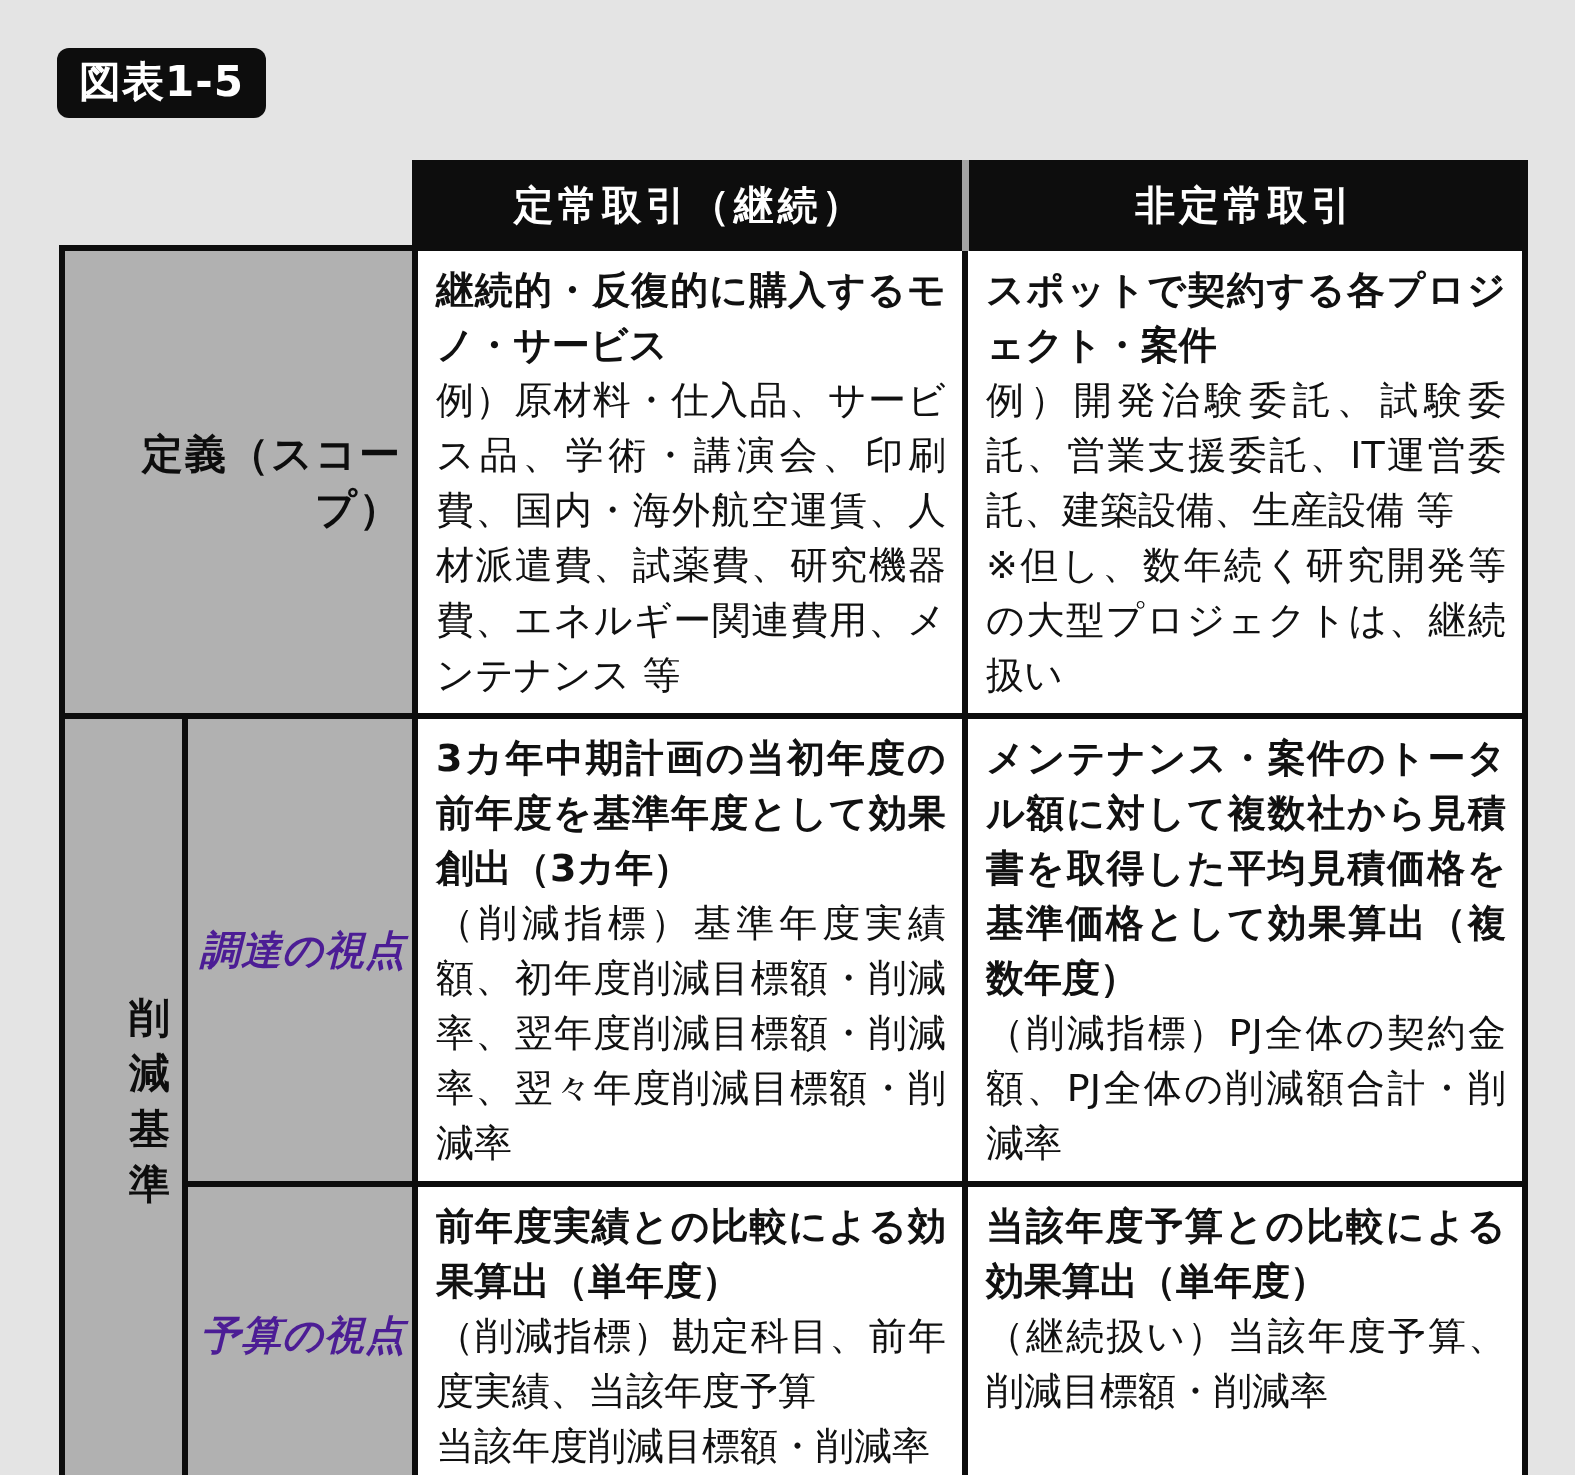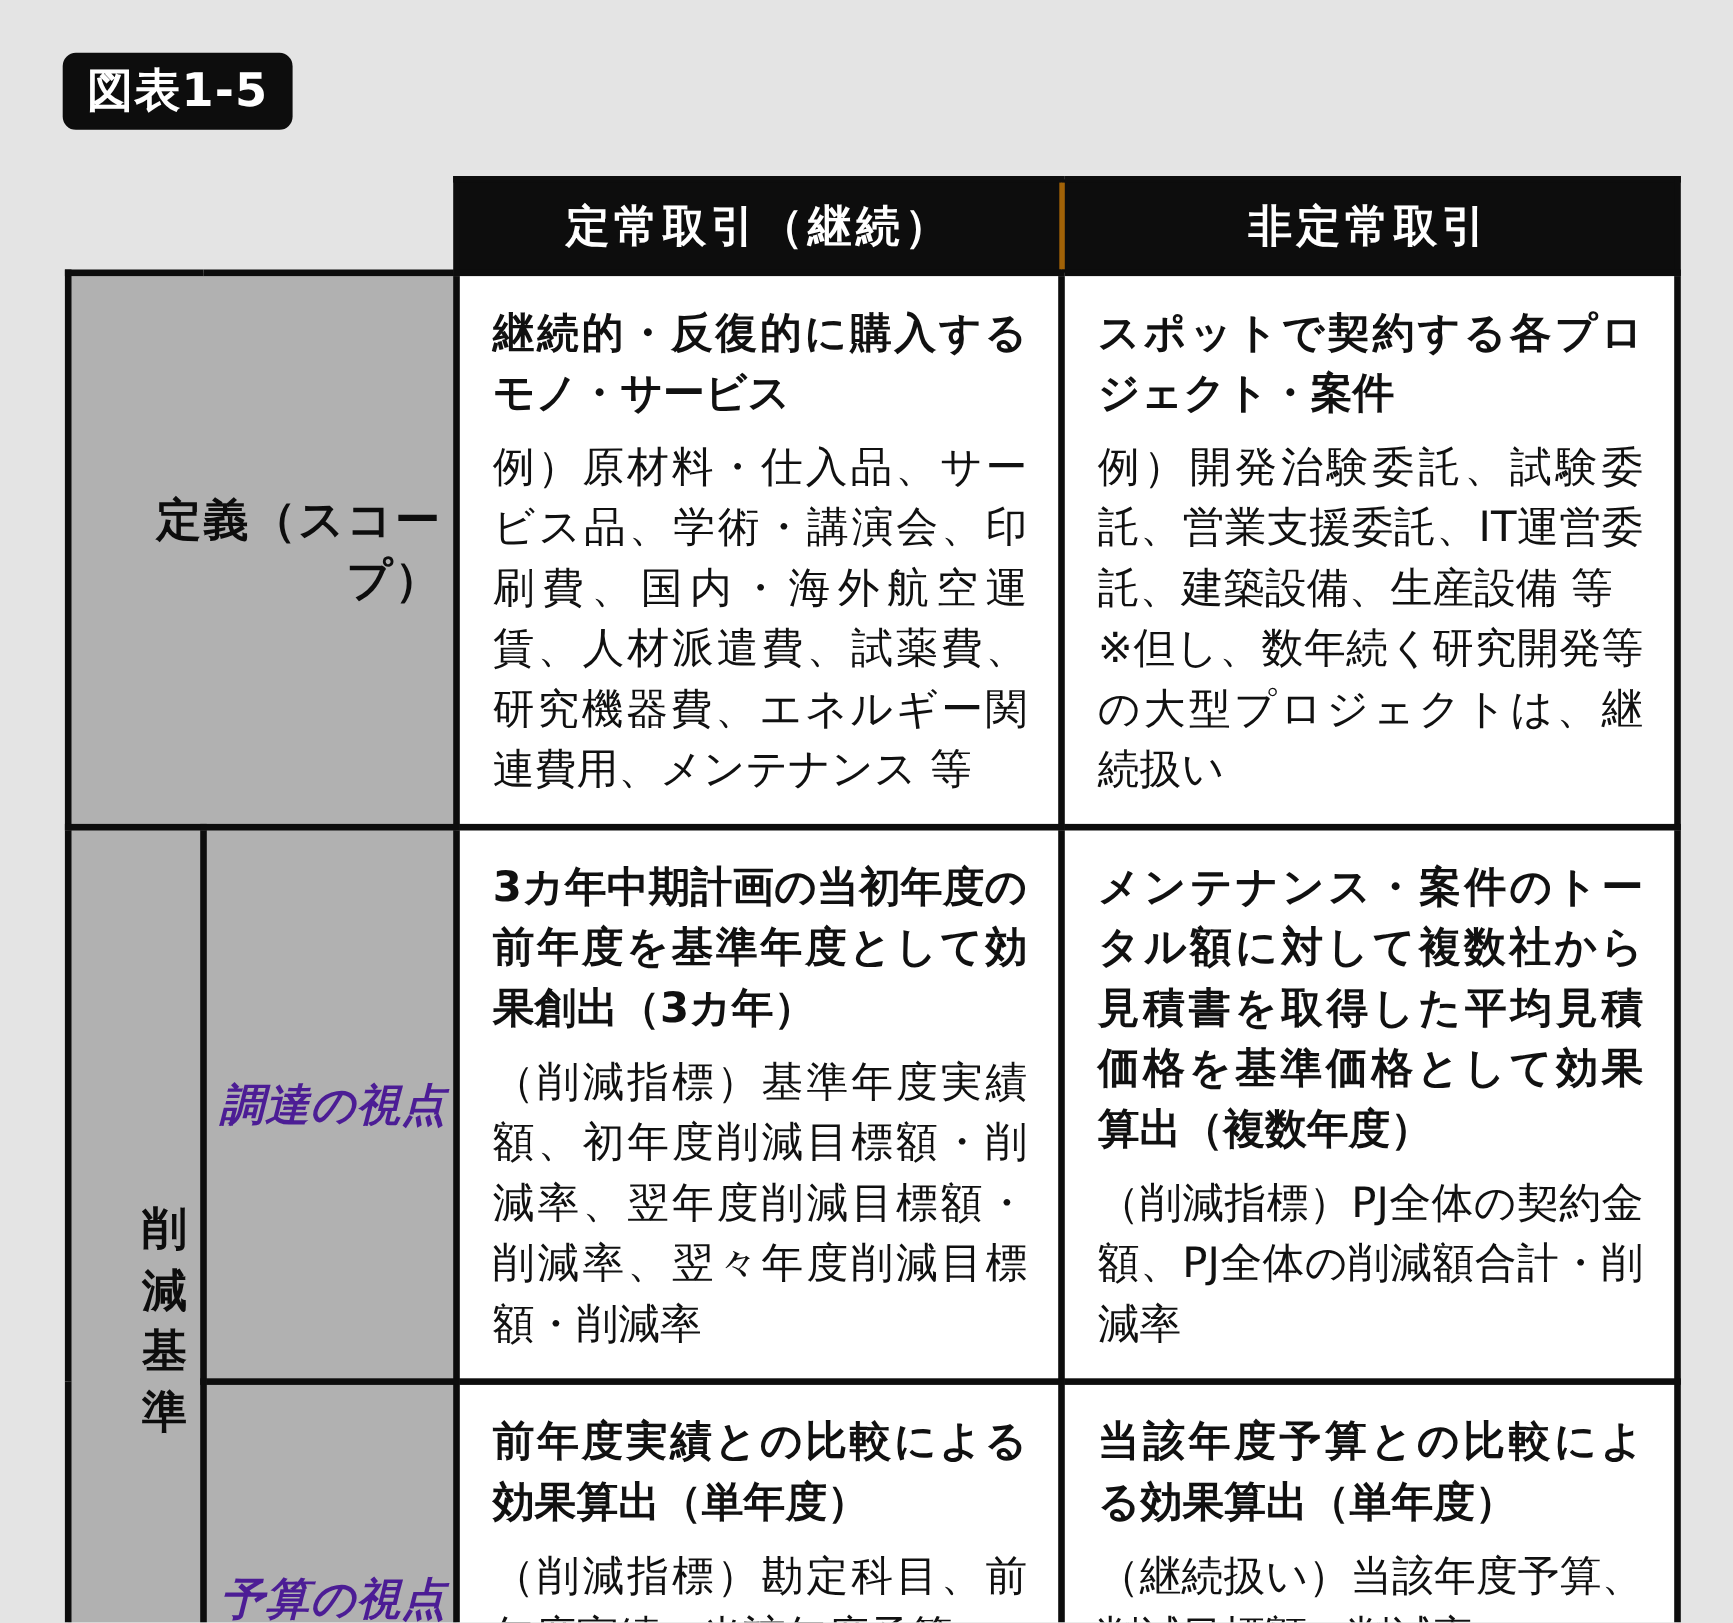--- a/index.html
+++ b/index.html
@@ -67,22 +67,22 @@
     background: #0d0d0d;
     color: #ffffff;
     font-size: 40px;
     font-weight: 700;
     text-align: center;
     vertical-align: middle;
     letter-spacing: 4px;
     height: 85px;
     padding: 0;
   }
-  .def-table th.h-reg  { border-right: 5px solid #a16207; }
-  .def-table th.h-spot { border-left: 5px solid #a3a3a3; }
+  .def-table th.h-reg  { border-right: 5px solid #14b8a6; }
+  .def-table th.h-spot { border-left: 7px solid #a3a3a3; }
 
   .def-table td.label-cell {
     background: #b1b1b1;
     vertical-align: middle;
     font-weight: 700;
     font-size: 41px;
     color: #0d0d0d;
     padding: 6px 10px 6px 24px;
     letter-spacing: 2px;
     line-height: 1.35;
@@ -99,21 +99,21 @@
     font-style: italic;
   }
   .def-table td.content-cell {
     background: #ffffff;
     padding: 12px 16px 10px 18px;
     font-size: 38px;
     line-height: 55px;
     text-align: justify;
     text-justify: inter-ideograph;
   }
-  .content-cell p { margin: 12px; }
+  .content-cell p { margin: 0; }
   .content-cell .lead { font-weight: 700; }
   .content-cell .body { font-weight: 400; white-space: pre-line; }
 
   tr.r-def    { height: 455px; }
   tr.r-proc   { height: 452px; }
   tr.r-budget { height: 300px; }
 </style>
 </head>
 <body>
 

